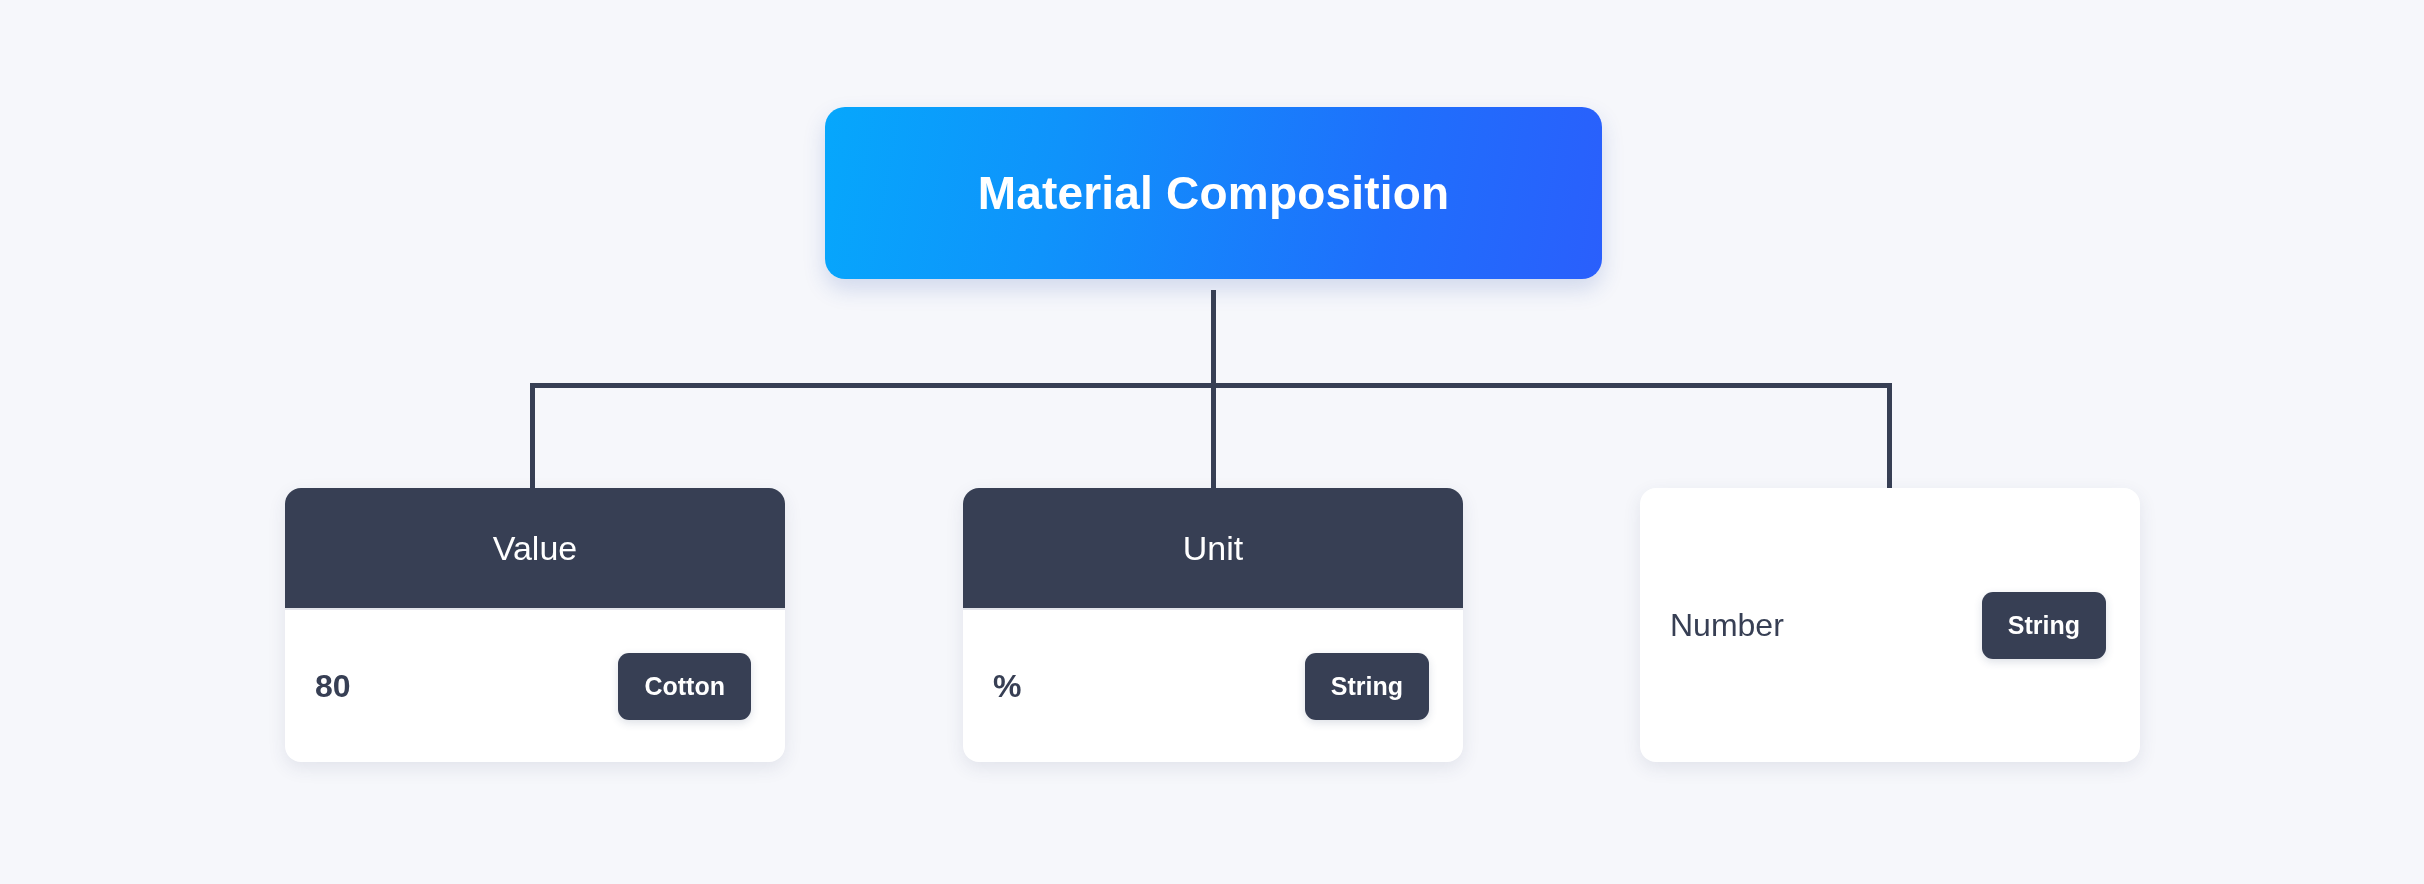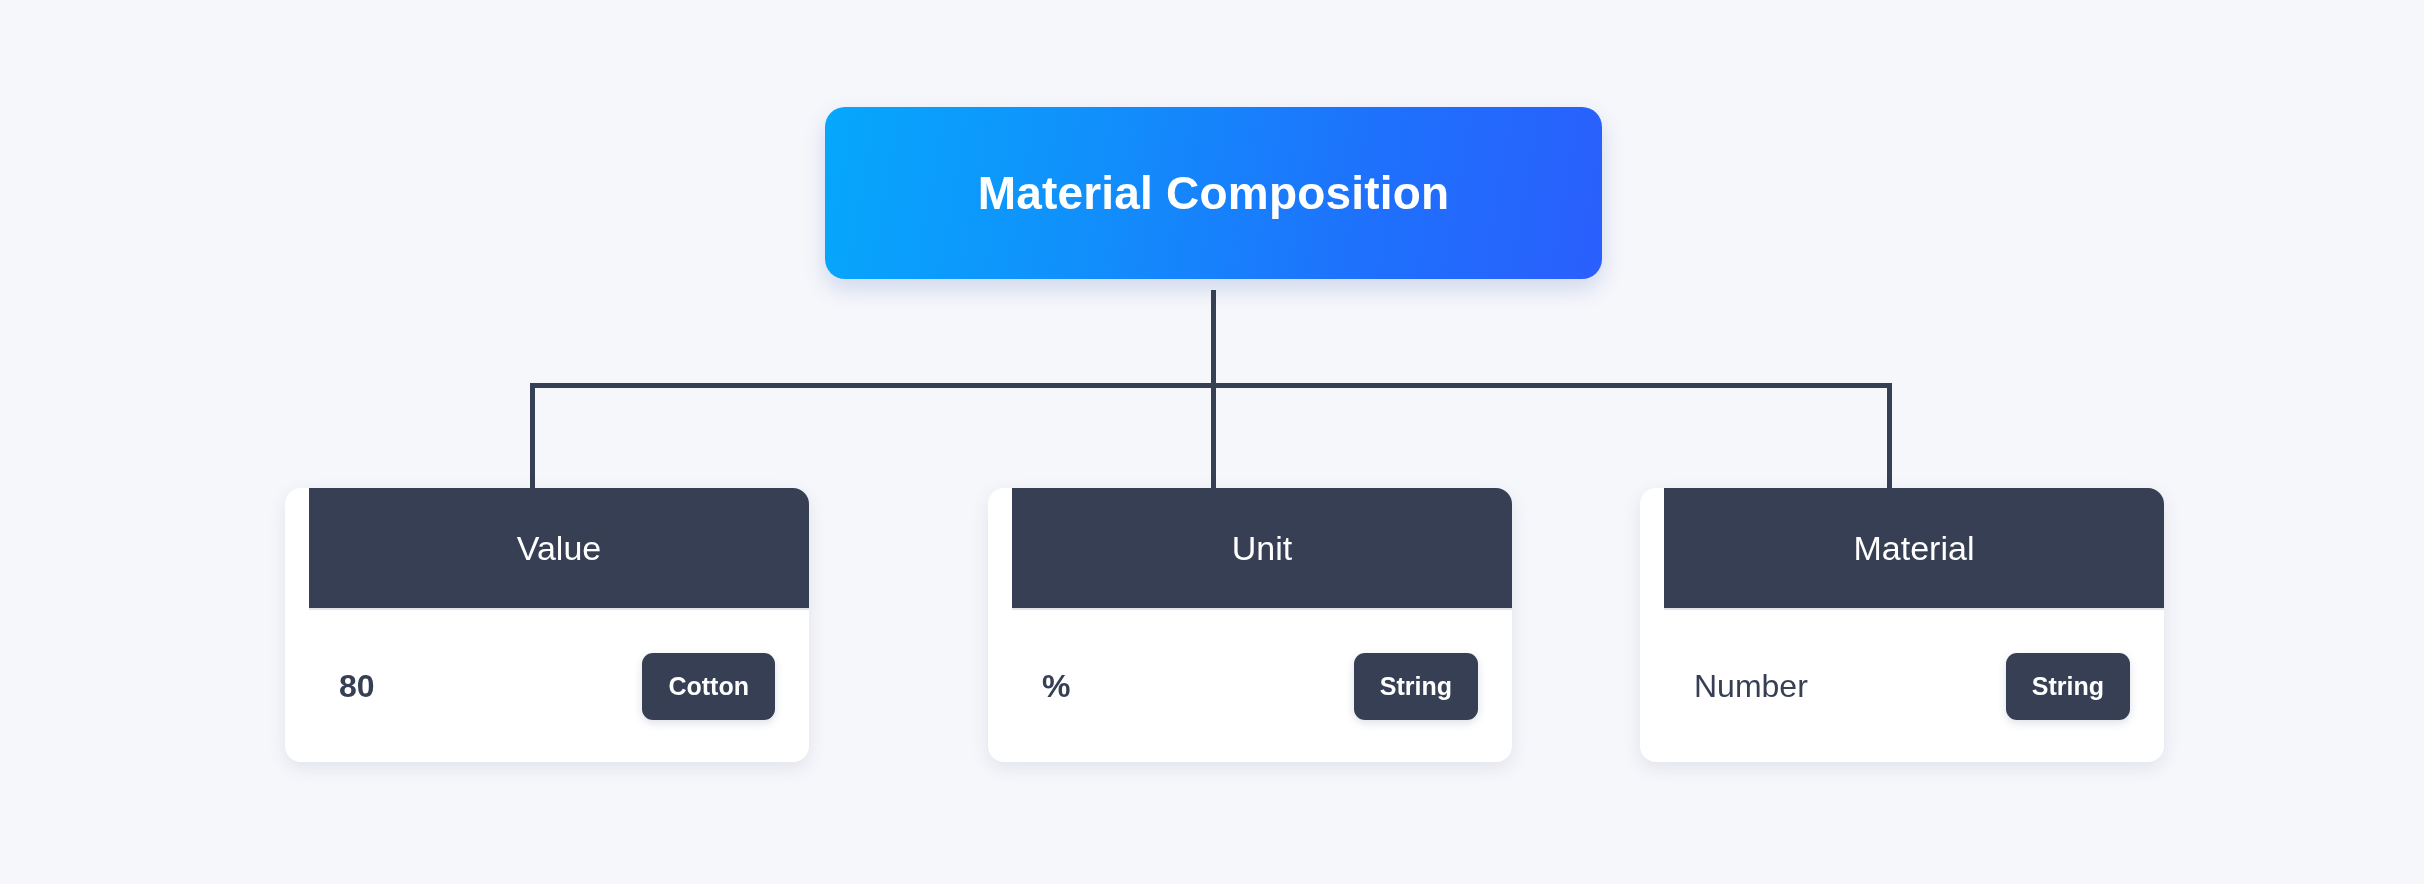--- a/index.html
+++ b/index.html
@@ -85,24 +85,23 @@
     position: absolute;
     top: 488px;
     width: 500px;
     height: 274px;
     border-radius: 16px;
     background: #ffffff;
     box-shadow: 0 6px 18px rgba(45, 60, 100, 0.10);
     overflow: hidden;
     display: flex;
     flex-direction: column;
-    padding-left: 24px;
   }
   .card-1 { left: 285px; }
-  .card-2 { left: 988px; }
+  .card-2 { left: 963px; }
   .card-3 { left: 1640px; }
 
   .card-header {
     height: 122px;
     flex: 0 0 122px;
     background: #373f54;
     display: flex;
     align-items: center;
     justify-content: center;
     border-bottom: 2px solid #e2e4ea;
@@ -175,22 +174,19 @@
     <div class="card-header">
       <span class="card-title">Unit</span>
     </div>
     <div class="card-body">
       <span class="card-value numeric">%</span>
       <span class="type-badge">String</span>
     </div>
   </div>
 
   <div class="card card-3">
-    <div class="card-header">
-      <span class="card-title">Material</span>
-    </div>
     <div class="card-body">
       <span class="card-value">Number</span>
       <span class="type-badge">String</span>
     </div>
   </div>
 
 </div>
 
 </body></html>

